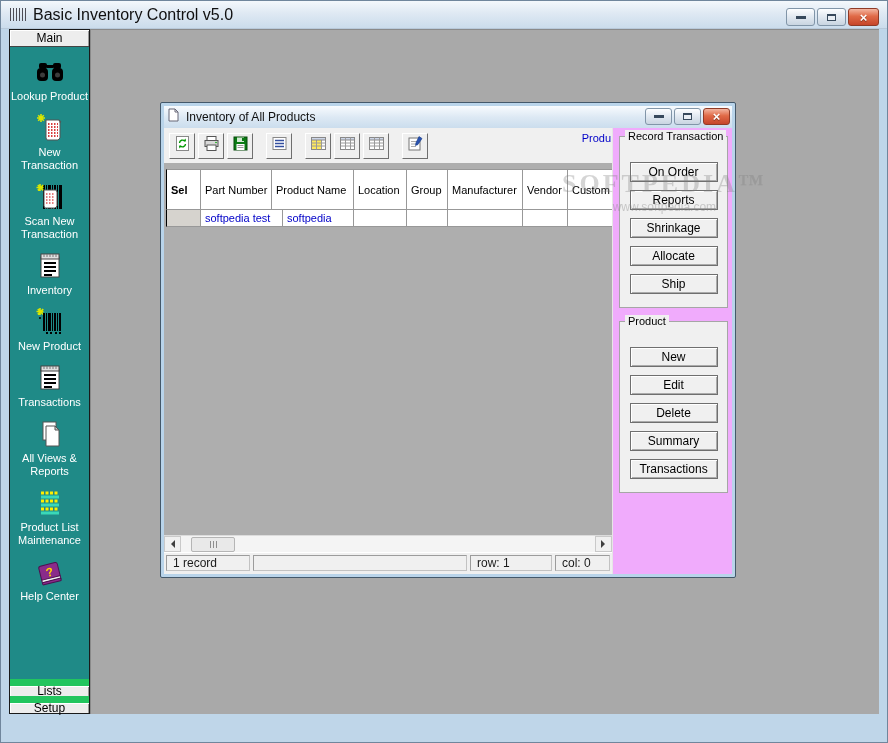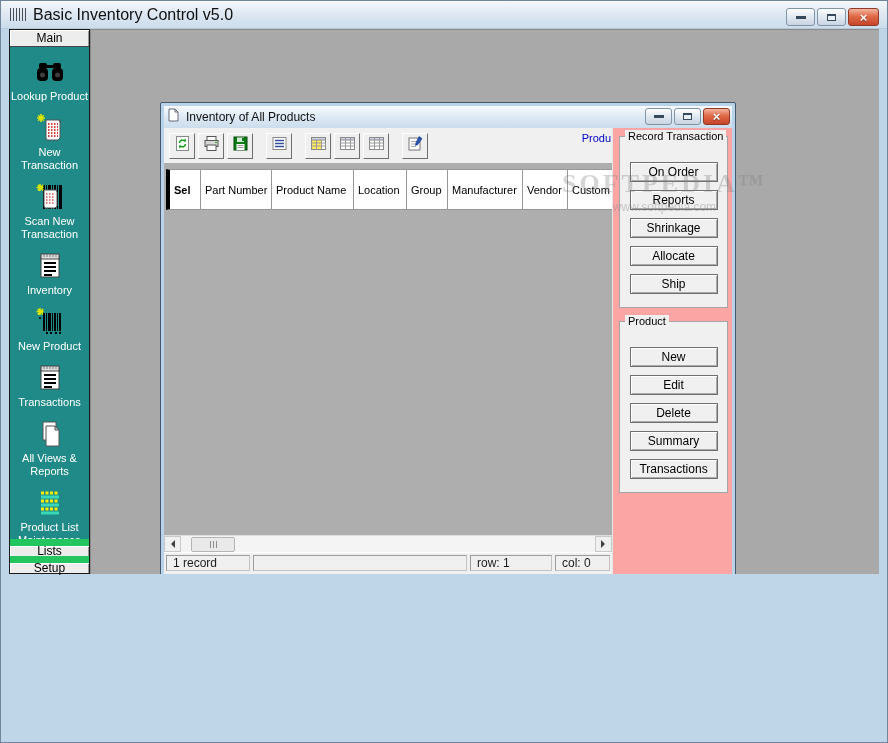--- a/index.html
+++ b/index.html
@@ -19,21 +19,21 @@
   .win-btn.close { width:31px; background:linear-gradient(#f3b5a0,#e06a47 45%,#c6452a); border-color:#8f3a26; }
   .glyph-min { width:10px; height:3px; background:#37495c; }
   .glyph-max { width:9px; height:7px; border:1px solid #37495c; box-shadow:inset 0 1px 0 #37495c; background:#e9eef4; }
   .glyph-close { color:#fff; font-weight:bold; font-size:13px; line-height:13px; text-shadow:0 1px 1px rgba(0,0,0,.4); }
 
   
   .menubar { height:20px; background:#fafbfc; border-bottom:1px solid #e0e5ea; display:flex; align-items:center; padding-left:7px; }
   .menu-item { font-size:12px; color:#000; padding:2px 9px; }
 
   
-  .frame-body { display:flex; height:545px; margin:0 8px; }
+  .frame-body { display:flex; height:685px; margin:0 8px; }
 
   
   .sidebar { width:81px; background:#1f8a87; border:1px solid #1a1a1a; display:flex; flex-direction:column; }
   .side-tab { height:17px; background:#ededed; display:flex; align-items:center; justify-content:center;
     font-size:12px; color:#000; border-bottom:1px solid #444;
     box-shadow:inset 1px 1px 0 #fff, inset -1px 0 0 #9a9a9a; cursor:default; }
   .side-tab.bottom { border-top:7px solid #22c55e; border-bottom:none; }
   .side-list { flex:1; display:flex; flex-direction:column; align-items:center; overflow:hidden; }
   .side-item { margin-top:9px; display:flex; flex-direction:column; align-items:center; width:100%; cursor:default; }
   .side-item .sicon { width:32px; height:32px; }
@@ -60,21 +60,21 @@
   .tb-btn { width:26px; height:26px; background:#efefef; display:flex; align-items:center; justify-content:center;
     border:1px solid; border-color:#fff #6f6f6f #6f6f6f #fff; cursor:default; }
   .tb-gap { width:7px; }
   .tb-link { position:absolute; right:1px; top:4px; font-size:11px; color:#0000c8; white-space:nowrap; }
 
   
   .grid-region { flex:1; background:#aeaeae; padding:6px 0 0 2px; overflow:hidden; }
   .trow { display:flex; }
   .tcell { flex:none; background:#fff; border:1px solid #989898; border-left:none; font-size:11px;
     display:flex; align-items:center; padding:0 4px; overflow:hidden; white-space:nowrap; color:#000; }
-  .trow .tcell:first-child { border-left:4px solid #000000; }
+  .trow .tcell:first-child { border-left:1px solid #000000; }
   .hdr .tcell { height:41px; }
   .rdata .tcell { height:17px; border-top:none; color:#0000c8; }
   .rdata .sel-cell { background:#d6d3ce; }
   .c0{width:35px}.c1{width:82px}.c2{width:71px}.c3{width:53px}.c4{width:41px}.c5{width:75px}.c6{width:45px}.c7{width:70px}
   .hdr .c0 { font-weight:bold; }
 
   
   .hscroll { height:17px; background:#f4f4f4; border-top:1px solid #dcdcdc; position:relative; display:flex; align-items:center; }
   .sbtn { width:17px; height:16px; background:#f0f0f0; border:1px solid #c9c9c9; display:flex; align-items:center; justify-content:center; cursor:default; }
   .sbtn.right { position:absolute; right:0; }
@@ -84,21 +84,21 @@
     border-radius:2px; display:flex; align-items:center; justify-content:center; gap:2px; cursor:default; }
   .sthumb i { width:1px; height:7px; background:#8e8e8e; }
 
   
   .statusbar { height:22px; background:#f0f0f0; display:flex; gap:3px; padding:2px 2px 3px 2px; border-top:1px solid #fff; }
   .spanel { border:1px solid #c2c2c2; border-top-color:#9c9c9c; border-left-color:#9c9c9c; background:#f0f0f0;
     display:flex; align-items:center; padding-left:6px; font-size:12px; color:#1a1a1a; }
   .sp1{width:84px} .sp2{flex:1} .sp3{width:82px} .sp4{width:55px}
 
   
-  .c-right { flex:1; background:#fca5a5; border-left:1px solid #e6e6e6; padding:8px 4px 0 6px; }
+  .c-right { flex:1; background:#f0abfc; border-left:1px solid #e6e6e6; padding:8px 4px 0 6px; }
   .group { position:relative; border:1px solid #a6a6a6; padding:25px 0 13px; display:flex; flex-direction:column; align-items:center; gap:8px; background:#f0f0f0; }
   .group + .group { margin-top:13px; }
   .legend { position:absolute; top:-7px; left:5px; background:#f0f0f0; padding:0 3px; font-size:11px; color:#000; }
   .gbtn { width:88px; height:20px; background:#f0f0f0; border:1px solid #6f6f6f;
     box-shadow:inset 1px 1px 0 #fff, inset -1px -1px 0 #ababab; font-size:12px; color:#000;
     display:flex; align-items:center; justify-content:center; cursor:default; font-family:"Liberation Sans",sans-serif; }
 
   
   .watermark { position:absolute; left:472px; top:140px; z-index:5; pointer-events:none; text-align:center; }
   .wm1 { font-size:26px; font-weight:bold; letter-spacing:3px; color:rgba(125,125,125,.32);
@@ -407,20 +407,30 @@
               <div class="trow hdr">
                 <span class="tcell c0">Sel</span>
                 <span class="tcell c2">Part Number</span>
                 <span class="tcell c1">Product Name</span>
                 <span class="tcell c3">Location</span>
                 <span class="tcell c4">Group</span>
                 <span class="tcell c5">Manufacturer</span>
                 <span class="tcell c6">Vendor</span>
                 <span class="tcell c7">Custom</span>
               </div>
+              <div class="trow rdata">
+                <span class="tcell c0 sel-cell"></span>
+                <span class="tcell c1">softpedia test</span>
+                <span class="tcell c2">softpedia</span>
+                <span class="tcell c3"></span>
+                <span class="tcell c4"></span>
+                <span class="tcell c5"></span>
+                <span class="tcell c6"></span>
+                <span class="tcell c7"></span>
+              </div>
             </div>
 
             <div class="hscroll">
               <span class="sbtn">
                   <span class="arr-left"></span>
                 </span>
               <span class="sthumb">
                   <i></i>
                   <i></i>
                   <i></i>

